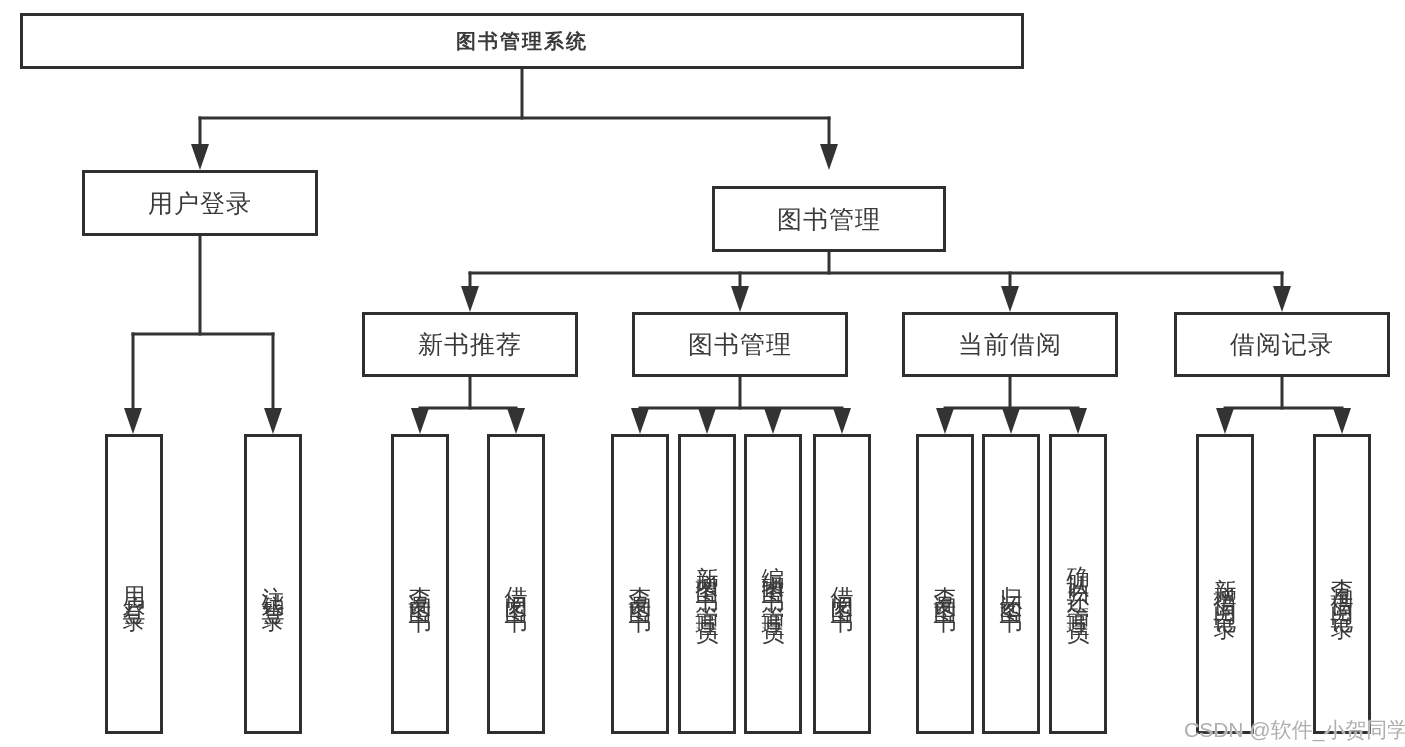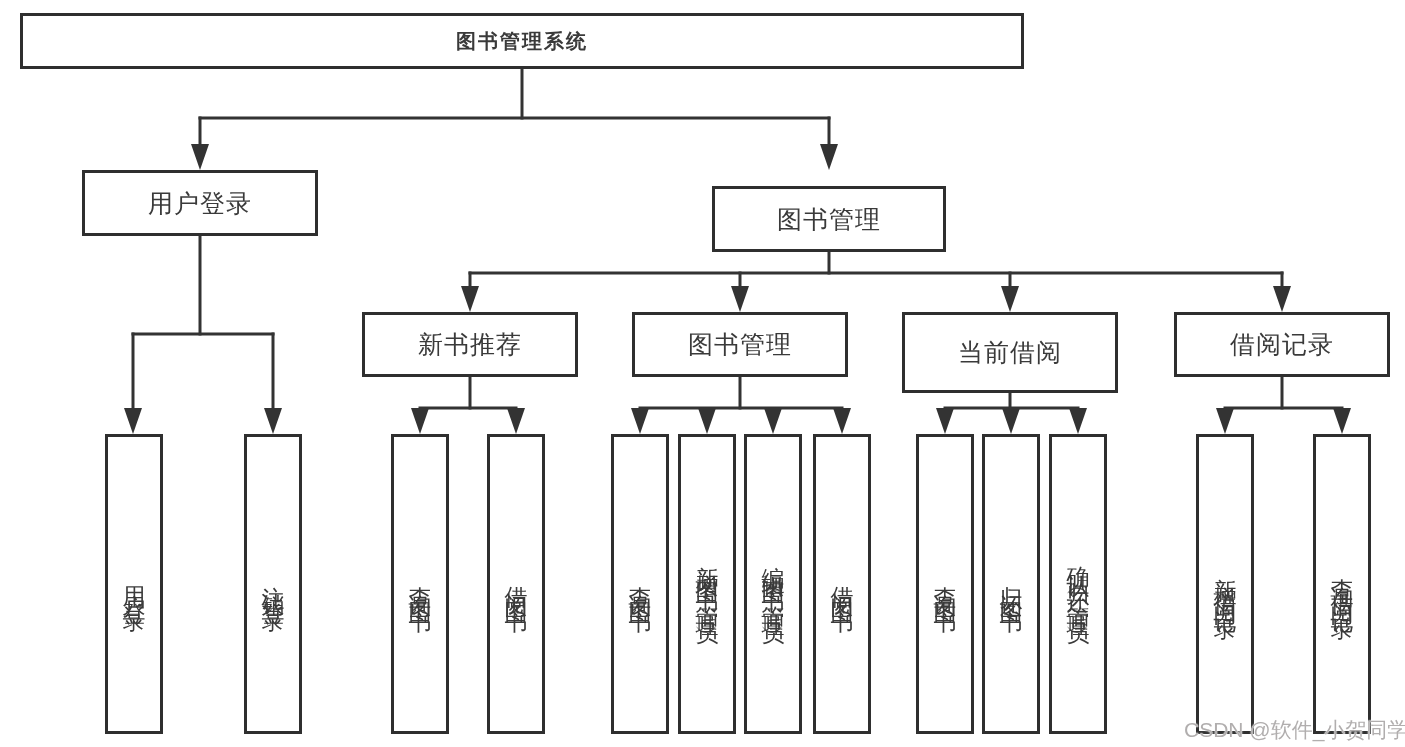--- a/index.html
+++ b/index.html
@@ -99,21 +99,21 @@
   <div class="box h-box" style="left:712px;top:170px;width:234px;height:66px;margin-top:16px;">
     <span>图书管理</span>
   </div>
 
   <div class="box h-box" style="left:362px;top:312px;width:216px;height:65px;text-align:right;">
     <span>新书推荐</span>
   </div>
   <div class="box h-box" style="left:632px;top:312px;width:216px;height:65px;">
     <span>图书管理</span>
   </div>
-  <div class="box h-box" style="left:902px;top:312px;width:216px;height:81px;">
+  <div class="box h-box" style="left:902px;top:312px;width:216px;height:65px;">
     <span>当前借阅</span>
   </div>
   <div class="box h-box" style="left:1174px;top:312px;width:216px;height:65px;">
     <span>借阅记录</span>
   </div>
 
   <div class="box v-box" style="left:105px;top:434px;width:58px;height:300px;">
     <span>用户登录</span>
   </div>
   <div class="box v-box" style="left:244px;top:434px;width:58px;height:300px;">

